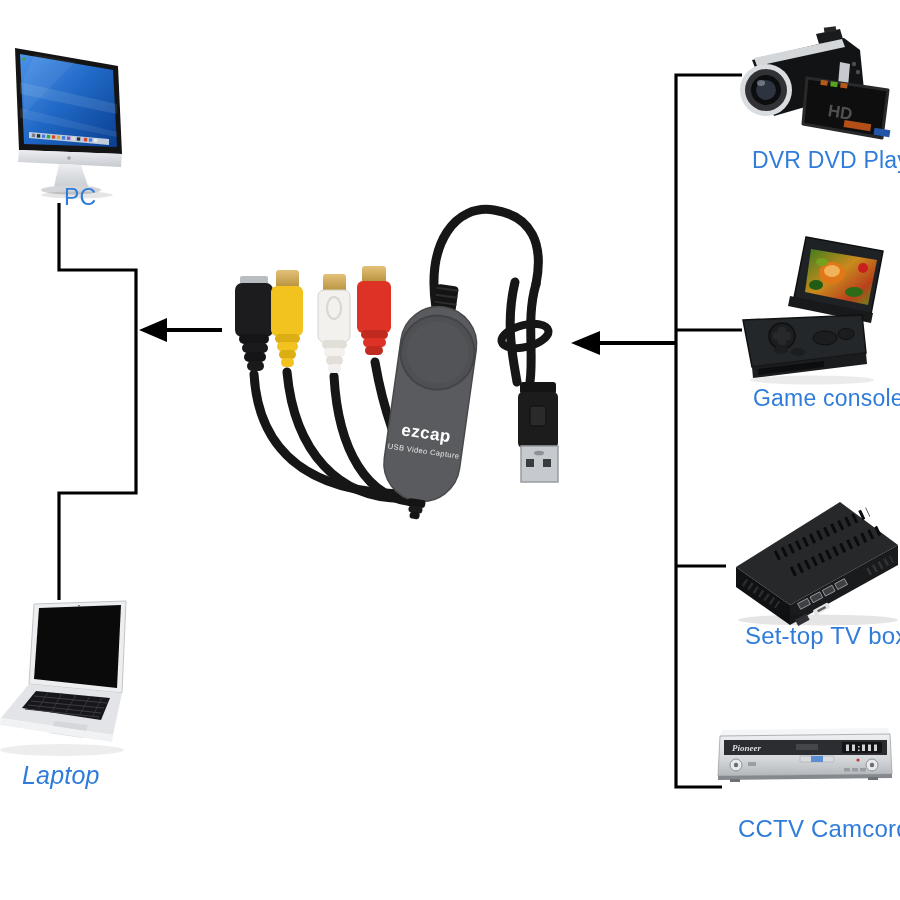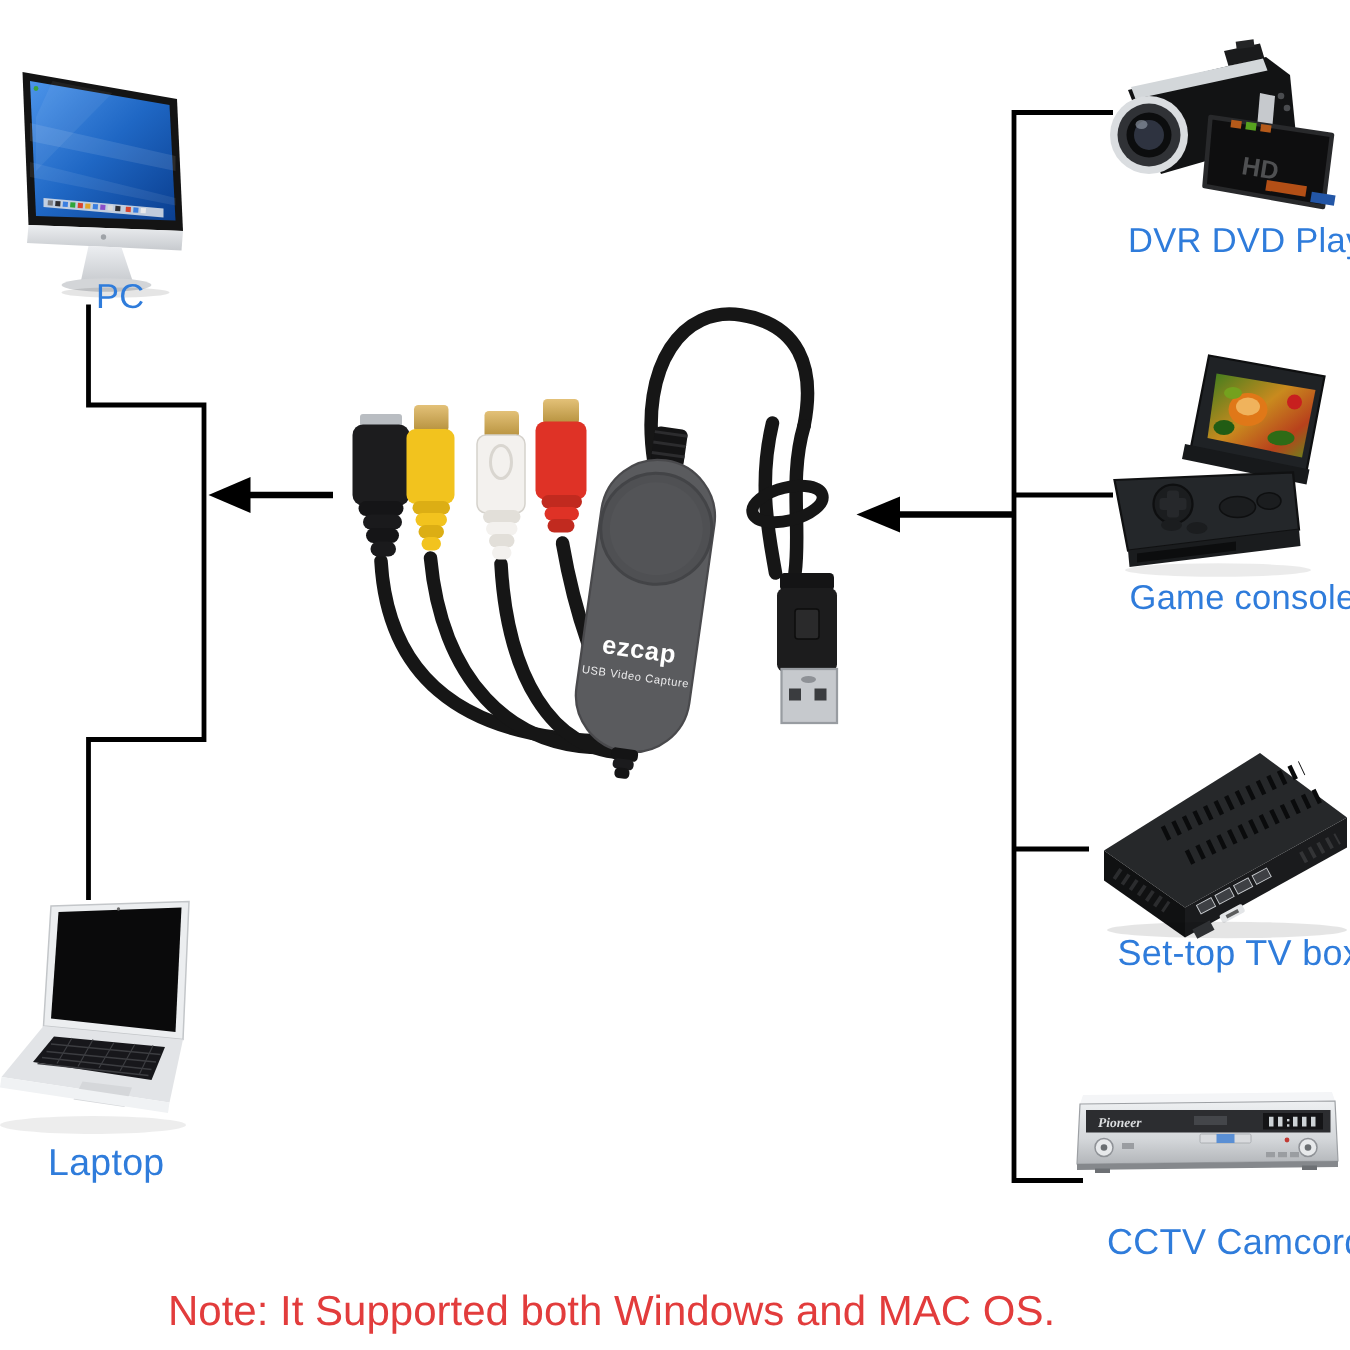--- a/index.html
+++ b/index.html
@@ -83,21 +83,21 @@
       <circle cx="79" cy="14" r="1.1" fill="#666"></circle>
       <polygon points="29,92 122,101 113,143 1,126" fill="#e2e4e7"></polygon>
       <polygon points="36,99 110,106 101,128 22,116" fill="#17171b"></polygon>
       <path d="M34,104 L107,111 M31,109 L104,116 M28,113 L101,121 M25,117 L99,125" stroke="#3c3d41" stroke-width="1" fill="none"></path>
       <path d="M48,100 L38,117 M62,101 L52,119 M76,103 L66,120 M90,104 L80,122 M102,105 L93,124" stroke="#3c3d41" stroke-width="0.8" fill="none"></path>
       <polygon points="55,129 88,133 83,146 49,141" fill="#d5d7da"></polygon>
       <polygon points="1,126 113,143 112,150 0,133" fill="#f0f2f4"></polygon>
       <ellipse cx="62" cy="158" rx="62" ry="6" fill="#000" opacity="0.07"></ellipse>
     </svg>
   </div>
-  <div class="dev-label" style="left:32px;top:761px;font-size:25px;">Laptop</div>
+  <div class="dev-label" style="left:22px;top:761px;font-size:25px;font-style:italic;">Laptop</div>
 
   <div class="device" style="left:214px;top:186px;width:382px;height:340px;">
     <svg width="382" height="340" viewBox="0 0 382 340">
       <defs>
         <linearGradient id="gold" x1="0" y1="0" x2="0" y2="1">
           <stop offset="0" stop-color="#e3c178"></stop>
             <stop offset="1" stop-color="#b5903c"></stop>
         </linearGradient>
       </defs>
 
@@ -305,15 +305,14 @@
         <rect x="132" y="52" width="6" height="3.5" fill="#9a9da1"></rect>
       <rect x="140" y="52" width="6" height="3.5" fill="#9a9da1"></rect>
         <rect x="148" y="52" width="6" height="3.5" fill="#9a9da1"></rect>
       <polygon points="6,60 180,58 180,62 6,64" fill="#85888c"></polygon>
       <rect x="18" y="63" width="10" height="3" fill="#6d7074"></rect>
         <rect x="156" y="61" width="10" height="3" fill="#6d7074"></rect>
     </svg>
   </div>
   <div class="dev-label" style="left:738px;top:815px;font-size:24px;">CCTV Camcorder</div>
 
-  <div class="note">Note: It Supported both Windows and MAC OS.</div>
 
 </div>
 
 </body></html>

